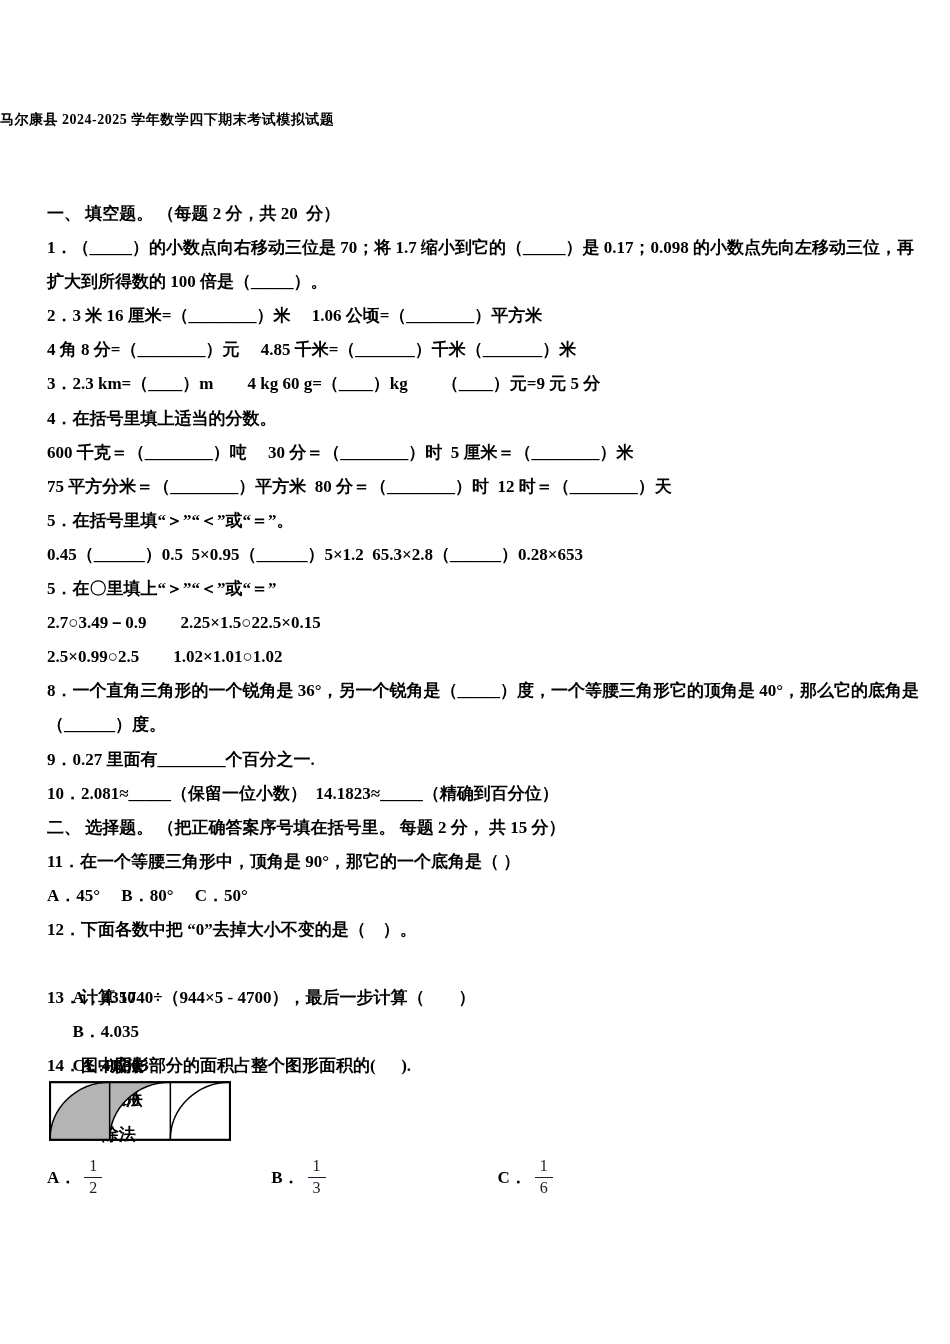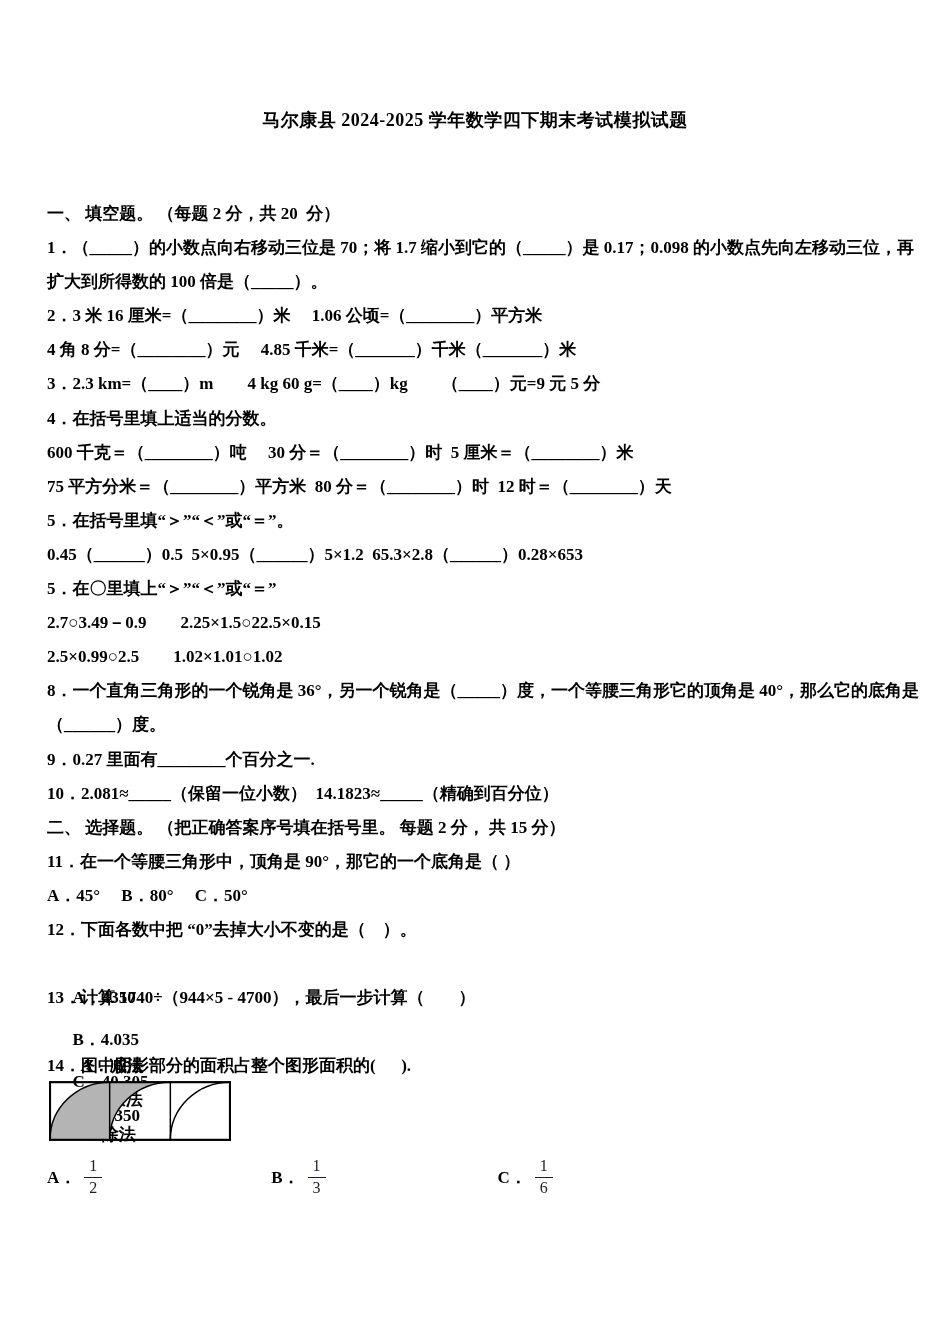--- a/index.html
+++ b/index.html
@@ -8,38 +8,37 @@
     width:950px; height:1344px;
     margin:0 auto;
     background:#ffffff;
     color:#000;
     font-family:"Liberation Serif","DejaVu Serif",serif;
     font-weight:700;
     overflow:hidden;
   }
   .title {
     padding-top:105px;
-    text-align:center;
-    font-size:18px;
+    font-size:14px;
     line-height:30px;
     font-weight:800;
     letter-spacing:0.5px;
   }
   .content {
     margin:62px 0 0 47px;
     font-size:17px;
   }
   .line {
     height:34.1px;
     line-height:34.1px;
     white-space:pre;
   }
   .opts .col { display:inline-block; }
   .w166 { width:166px; }
-  .w167 { width:167px;margin-top:8px; }
+  .w167 { width:167px; }
   .w223 { width:223px;margin-left:8px; }
   .figure { margin:-2px 0 0 2px; height:64px; }
   .frac-row { margin-top:14px; height:48px; }
   .fopt { display:inline-block; vertical-align:middle; }
   .fw220 { width:220px; }
   .fw222 { width:222px; }
   .flabel { font-weight:700; margin-right:8px; }
   .frac {
     display:inline-block;
     text-align:center;

